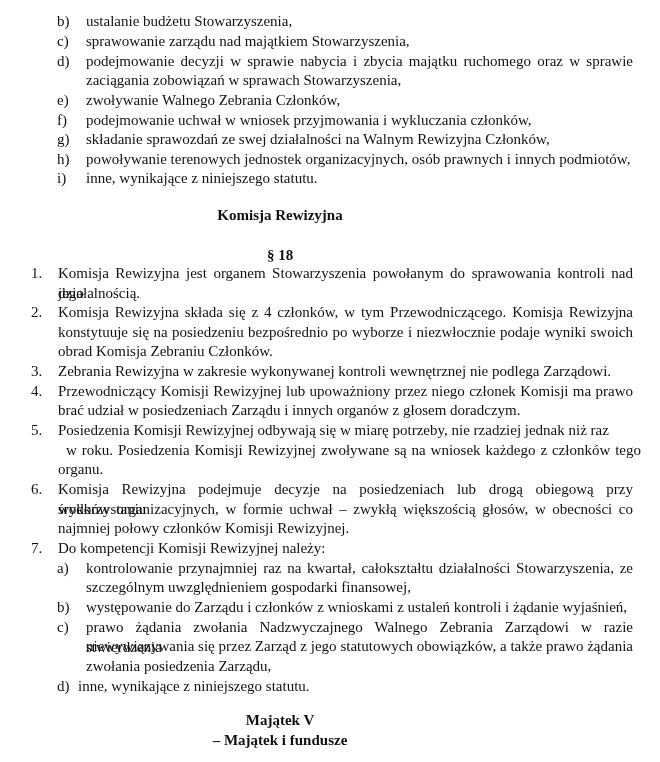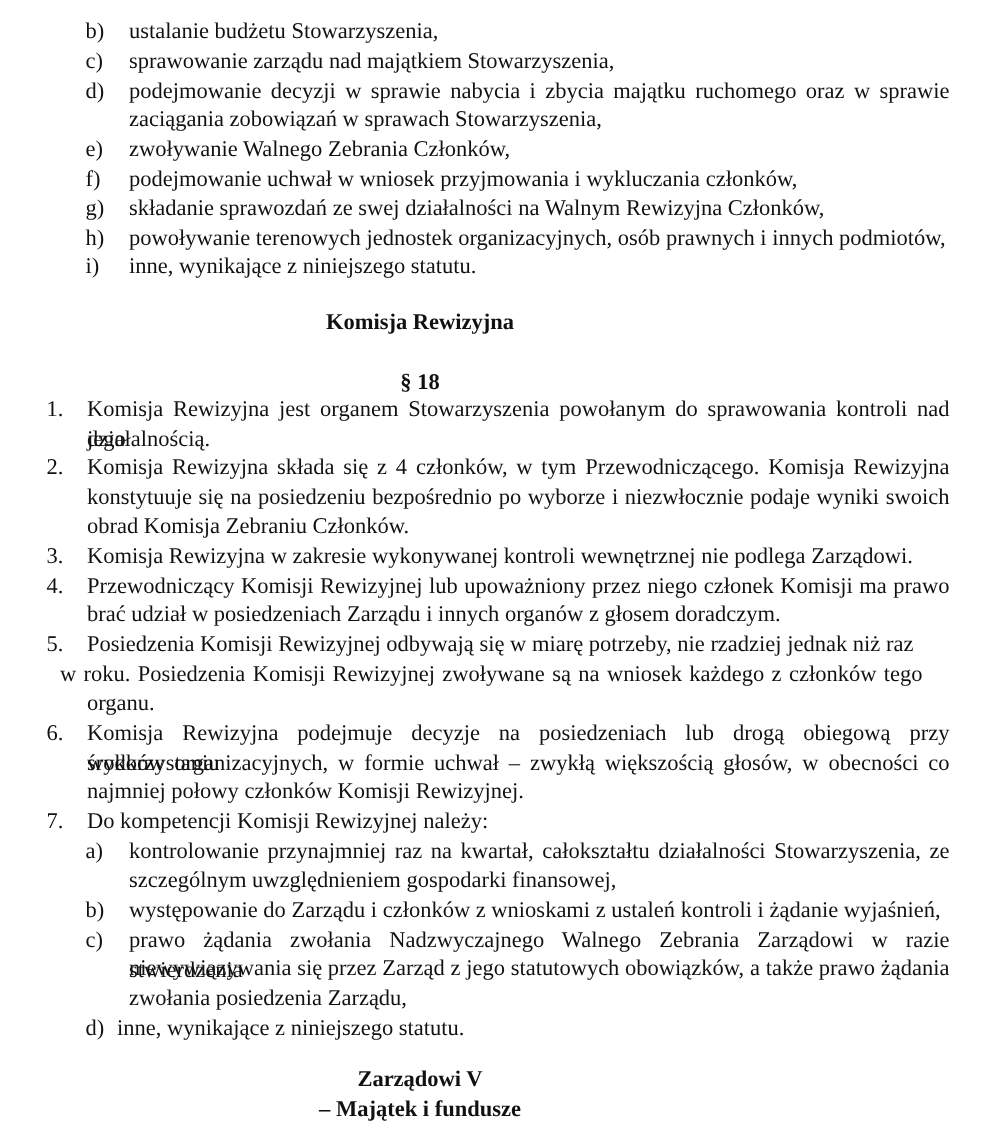--- a/index.html
+++ b/index.html
@@ -51,29 +51,29 @@
   <span class="marker" style="left:31px;top:264px">1.</span>
   <span class="line just" style="left:58px;top:264px;width:575px">Komisja Rewizyjna jest organem Stowarzyszenia powołanym do sprawowania kontroli nad jego</span>
   <span class="line" style="left:58px;top:284px">działalnością.</span>
 
   <span class="marker" style="left:31px;top:303px">2.</span>
   <span class="line just" style="left:58px;top:303px;width:575px">Komisja Rewizyjna składa się z 4 członków, w tym Przewodniczącego. Komisja Rewizyjna</span>
   <span class="line just" style="left:58px;top:323px;width:575px">konstytuuje się na posiedzeniu bezpośrednio po wyborze i niezwłocznie podaje wyniki swoich</span>
   <span class="line" style="left:58px;top:342px">obrad Komisja Zebraniu Członków.</span>
 
   <span class="marker" style="left:31px;top:362px">3.</span>
-  <span class="line" style="left:58px;top:362px">Komisja Rewizyjna w zakresie wykonywanej kontroli wewnętrznej nie podlega Zarządowi.</span>
+  <span class="line" style="left:58px;top:362px">Zebrania Rewizyjna w zakresie wykonywanej kontroli wewnętrznej nie podlega Zarządowi.</span>
 
   <span class="marker" style="left:31px;top:382px">4.</span>
   <span class="line just" style="left:58px;top:382px;width:575px">Przewodniczący Komisji Rewizyjnej lub upoważniony przez niego członek Komisji ma prawo</span>
   <span class="line" style="left:58px;top:401px">brać udział w posiedzeniach Zarządu i innych organów z głosem doradczym.</span>
 
   <span class="marker" style="left:31px;top:421px">5.</span>
   <span class="line" style="left:58px;top:421px">Posiedzenia Komisji Rewizyjnej odbywają się w miarę potrzeby, nie rzadziej jednak niż raz</span>
-  <span class="line just" style="left:40px;top:441px;width:575px">w roku. Posiedzenia Komisji Rewizyjnej zwoływane są na wniosek każdego z członków tego</span>
+  <span class="line just" style="left:66px;top:441px;width:575px">w roku. Posiedzenia Komisji Rewizyjnej zwoływane są na wniosek każdego z członków tego</span>
   <span class="line" style="left:58px;top:460px">organu.</span>
 
   <span class="marker" style="left:31px;top:480px">6.</span>
   <span class="line just" style="left:58px;top:480px;width:575px">Komisja Rewizyjna podejmuje decyzje na posiedzeniach lub drogą obiegową przy wykorzystaniu</span>
   <span class="line just" style="left:58px;top:500px;width:575px">środków organizacyjnych, w formie uchwał – zwykłą większością głosów, w obecności co</span>
   <span class="line" style="left:58px;top:519px">najmniej połowy członków Komisji Rewizyjnej.</span>
 
   <span class="marker" style="left:31px;top:539px">7.</span>
   <span class="line" style="left:58px;top:539px">Do kompetencji Komisji Rewizyjnej należy:</span>
 
@@ -86,14 +86,14 @@
 
   <span class="marker" style="left:57px;top:618px">c)</span>
   <span class="line just" style="left:86px;top:618px;width:547px">prawo żądania zwołania Nadzwyczajnego Walnego Zebrania Zarządowi w razie stwierdzenia</span>
   <span class="line just" style="left:86px;top:637px;width:547px">niewywiązywania się przez Zarząd z jego statutowych obowiązków, a także prawo żądania</span>
   <span class="line" style="left:86px;top:657px">zwołania posiedzenia Zarządu,</span>
 
   <span class="marker" style="left:57px;top:677px">d)</span>
   <span class="line" style="left:78px;top:677px">inne, wynikające z niniejszego statutu.</span>
 </div>
 
-<div class="heading" style="top:710px">Zarządowi V</div>
+<div class="heading" style="top:710px">Majątek V</div>
 <div class="heading" style="top:730px">– Majątek i fundusze</div>
 
 </body></html>

